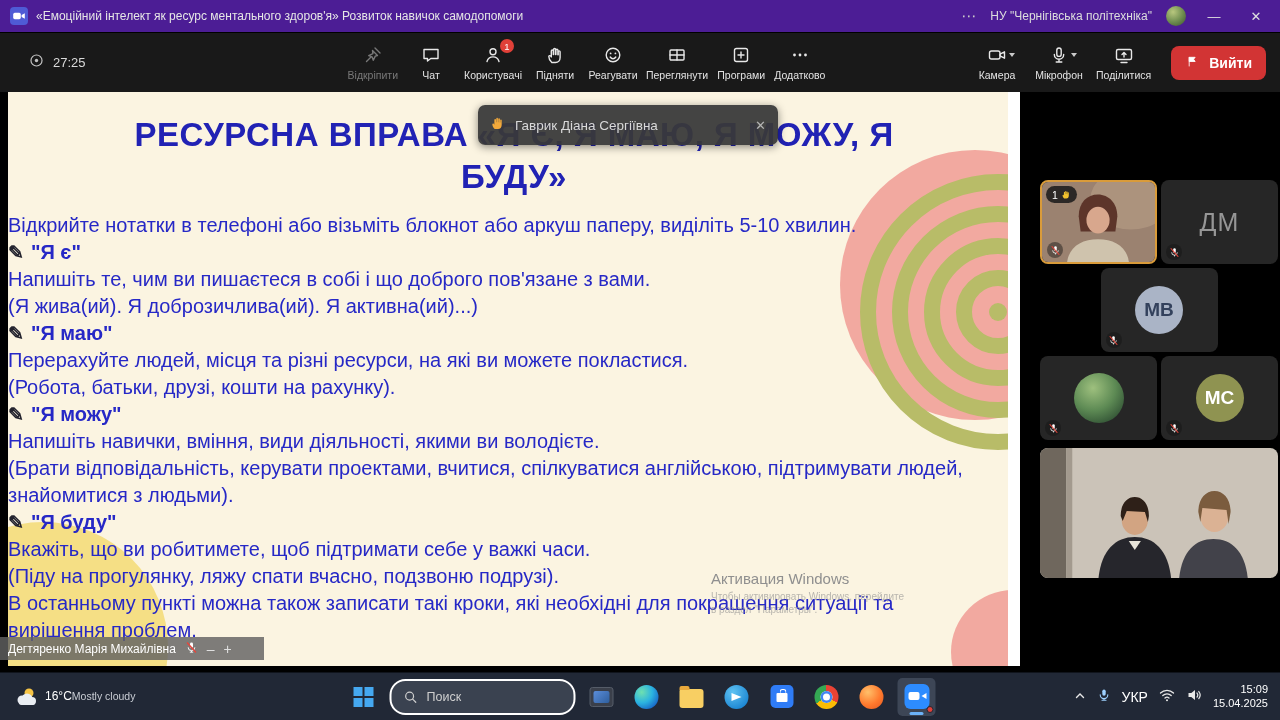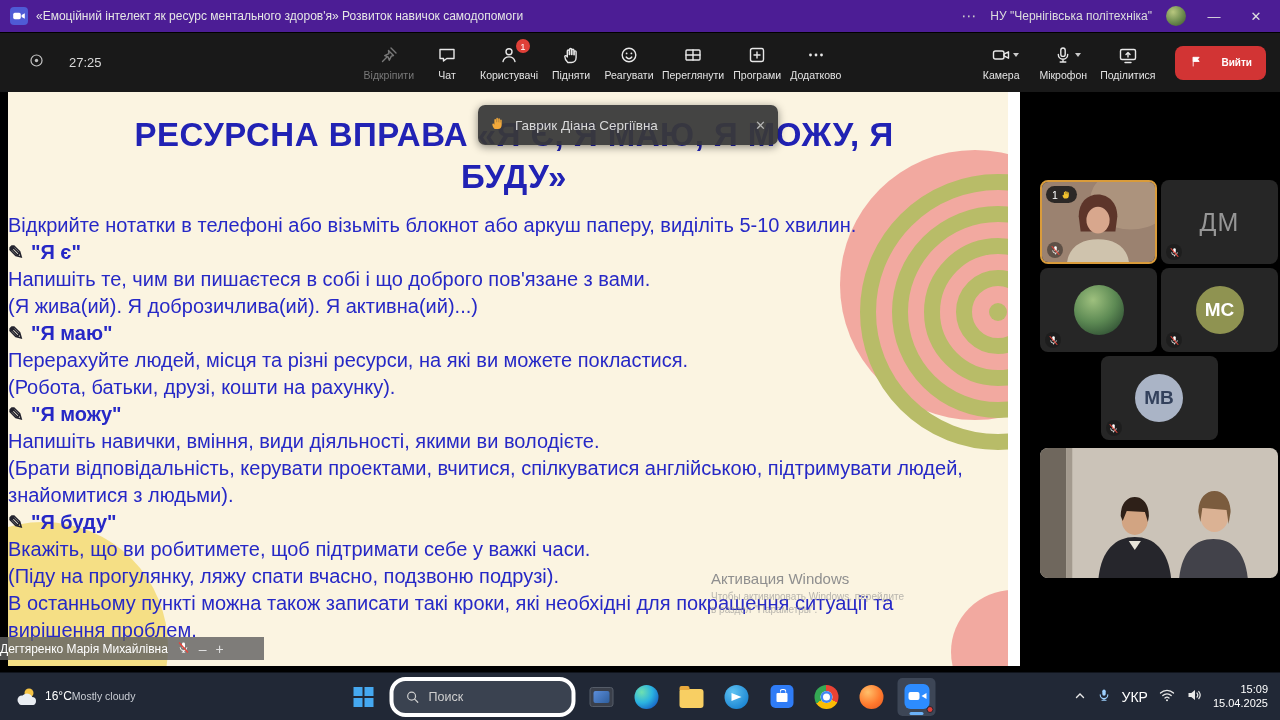--- a/index.html
+++ b/index.html
@@ -11,52 +11,52 @@
   .app-icon { margin-right:8px; display:flex; }
   .tb-title { color:#e6e6e6; font-size:12px; white-space:nowrap; overflow:hidden; }
   .tb-right { margin-left:auto; display:flex; align-items:center; gap:14px; }
   .tb-more { color:#c9c9c9; font-size:15px; cursor:default; }
   .tb-account { color:#ddd; font-size:12px; white-space:nowrap; }
   .tb-avatar { width:20px; height:20px; border-radius:50%; background:radial-gradient(circle at 35% 30%, #b8c77e, #6b8a4e 55%, #3a4f2e); }
   .win-btn { color:#e0e0e0; font-size:13px; width:28px; text-align:center; }
 
   
   .toolbar { height:60px; background:#191919; display:flex; align-items:center; padding:0 14px; flex:0 0 auto; border-top:1px solid #000; }
-  .rec-group { display:flex; align-items:center; gap:24px; margin-left:14px; }
+  .rec-group { display:flex; align-items:center; gap:8px; margin-left:14px; }
   .timer { color:#d9d9d9; font-size:13px; }
   .tb-center { display:flex; align-items:flex-end; margin-left:258px; }
   .tbtn { position:relative; background:none; border:none; min-width:58px; padding:2px 4px; display:flex; flex-direction:column; align-items:center; gap:3px; cursor:pointer; }
   .tbtn .ticon { height:22px; display:flex; align-items:center; justify-content:center; position:relative; }
   .tbtn .tlabel { color:#e3e3e3; font-size:10.5px; white-space:nowrap; }
   .tbtn.disabled .tlabel { color:#787878; }
   .tbtn.disabled svg { stroke:#787878; }
   .tbtn svg { stroke:#e8e8e8; fill:none; stroke-width:1.4; stroke-linecap:round; stroke-linejoin:round; }
   .badge { position:absolute; top:-3px; right:12px; min-width:14px; height:14px; border-radius:7px; background:#e04038; color:#fff; font-size:9.5px; display:flex; align-items:center; justify-content:center; padding:0 3px; }
   .chev { width:0; height:0; border-left:3.5px solid transparent; border-right:3.5px solid transparent; border-top:4px solid #c9c9c9; position:absolute; right:-8px; top:9px; }
   .tb-rightgrp { margin-left:auto; display:flex; align-items:flex-end; gap:4px; }
-  .leave-btn { margin-left:12px; align-self:center; height:34px; background:#d23434; color:#fff; border:none; border-radius:8px; font-size:10px; font-weight:bold; padding:0 14px; display:flex; align-items:center; gap:18px; cursor:pointer; }
+  .leave-btn { margin-left:12px; align-self:center; height:34px; background:#d23434; color:#fff; border:none; border-radius:8px; font-size:14px; font-weight:bold; padding:0 14px; display:flex; align-items:center; gap:10px; cursor:pointer; }
 
   
   .content { position:relative; flex:1 1 auto; background:#000; }
 
   .slide { position:absolute; left:8px; top:0; width:1012px; height:574px; background:#fbf4e1; overflow:hidden; }
   .slide::after { content:""; position:absolute; right:0; top:0; width:12px; height:100%; background:#fff; z-index:4; }
   .shapes { position:absolute; inset:0; z-index:0; pointer-events:none; }
   .slide-inner { position:relative; z-index:1; padding-top:22px; }
   .slide-title { font-size:33px; font-weight:bold; color:#2122b4; text-align:center; max-width:860px; margin:0 auto 14px auto; line-height:1.28; letter-spacing:0.5px; }
   .lines { width:1006px; }
   .line { font-size:20px; line-height:27px; color:#2628c6; width:970px; }
   .line .li-icon { color:#23232e; font-size:19px; margin-right:7px; }
   .line .li-icon:empty { display:none; margin:0; }
   .line.t-header { font-weight:bold; }
   .watermark { position:absolute; left:703px; top:478px; z-index:2; pointer-events:none; }
   .wm1 { color:#8f8f8f; font-size:15px; }
   .wm2 { color:rgba(143,143,143,0.62); font-size:10px; width:200px; margin-top:3px; line-height:1.3; }
 
-  .presenter-label { position:absolute; left:0; top:545px; height:23px; width:264px; background:rgba(98,98,98,0.82); display:flex; align-items:center; gap:9px; padding:0 0; z-index:6; }
+  .presenter-label { position:absolute; left:0; top:545px; height:23px; width:264px; background:rgba(98,98,98,0.82); display:flex; align-items:center; gap:9px; padding:0 8px; z-index:6; }
   .presenter-label .pname { color:#fff; font-size:12px; white-space:nowrap; }
   .pzoom { color:#e0e0e0; font-size:14px; background:none; border:none; cursor:pointer; line-height:1; }
 
   
   .participants { position:absolute; right:0; top:0; width:242px; height:100%; background:#000; padding-top:88px; display:flex; flex-direction:column; align-items:center; }
   .p-row { display:flex; gap:4px; justify-content:center; margin-bottom:4px; }
   .tile { position:relative; width:117px; height:84px; background:#262626; border-radius:8px; overflow:hidden; display:flex; align-items:center; justify-content:center; }
   .tile.hl { border:2px solid #d99b3a; }
   .tile-big { position:relative; width:238px; height:130px; border-radius:8px; overflow:hidden; margin-top:4px; background:#1c1c1c; }
   .vid { position:absolute; inset:0; width:100%; height:100%; }
@@ -77,21 +77,21 @@
   
   .taskbar { height:48px; background:#212836; flex:0 0 auto; display:flex; align-items:center; position:relative; border-top:1px solid #10141c; }
   .tk-weather { display:flex; align-items:center; gap:7px; padding:0 12px; height:100%; cursor:pointer; }
   .wtxt { display:flex; flex-direction:row; line-height:1.15; }
   .wtemp { color:#fff; font-size:12px; }
   .wdesc { color:#c9cdd4; font-size:10.5px; }
   .tk-center { position:absolute; left:50%; transform:translateX(-50%); display:flex; align-items:center; gap:7px; height:100%; }
   .tk-ic { width:38px; height:38px; border-radius:5px; display:flex; align-items:center; justify-content:center; cursor:pointer; position:relative; }
   .ic-start { width:20px; height:20px; position:relative; }
   .ic-start::before { content:""; position:absolute; width:9px; height:9px; background:#45a8f0; box-shadow:11px 0 #45a8f0, 0 11px #45a8f0, 11px 11px #45a8f0; }
-  .search-pill { width:186px; height:31px; background:#3a4250; border:4px solid #ffffff; border-radius:16px; display:flex; align-items:center; gap:9px; padding:16px 12px; cursor:pointer; }
+  .search-pill { width:186px; height:31px; background:#3a4250; border:2px solid #ffffff; border-radius:16px; display:flex; align-items:center; gap:9px; padding:16px 12px; cursor:pointer; }
   .search-pill span { color:#cfcfcf; font-size:12.5px; }
   .ic-taskview { width:24px; height:20px; background:#3a3f4a; border-radius:3px; border:1px solid #555c68; position:relative; }
   .ic-taskview::before { content:""; position:absolute; inset:3px; background:linear-gradient(135deg,#5b8dd9,#2f5f9e); border-radius:2px; }
   .ic-edge { width:24px; height:24px; border-radius:50%; background:radial-gradient(circle at 30% 30%, #6ee0b0, #2bb3e0 45%, #1763c6 82%); }
   .ic-folder { width:24px; height:19px; background:#f8cf63; border-radius:2px 3px 3px 3px; position:relative; margin-top:3px; }
   .ic-folder::before { content:""; position:absolute; top:-3px; left:0; width:10px; height:4px; background:#e9a93c; border-radius:2px 2px 0 0; }
   .ic-blueapp { width:24px; height:24px; border-radius:50%; background:radial-gradient(circle at 35% 30%, #5fc2f2, #1e88d4 75%); position:relative; }
   .ic-blueapp::before { content:""; position:absolute; left:7px; top:8px; width:0; height:0; border-left:10px solid #fff; border-top:4px solid transparent; border-bottom:4px solid transparent; }
   .ic-store { width:23px; height:23px; border-radius:5px; background:#2f7cf6; position:relative; }
   .ic-store::before { content:""; position:absolute; left:6px; top:8px; width:11px; height:9px; background:#fff; border-radius:1px; }
@@ -345,43 +345,43 @@
             <svg width="11" height="11" viewBox="0 0 14 14">
                 <rect x="5.4" y="1.6" width="3.2" height="6" rx="1.6" fill="#fff"></rect>
                 <path d="M3.4 6.8a3.6 3.6 0 0 0 7.2 0M7 10.4V12" stroke="#fff" stroke-width="1" fill="none"></path>
                 <path d="M2.2 1.6l9.6 10.8" stroke="#e8443a" stroke-width="1.4"></path>
               </svg>
           </span>
         </div>
       </div>
       <div class="p-row">
         <div class="tile">
+          <span class="init-circle c-steel">МВ</span>
+          <span class="mic-muted">
+            <svg width="11" height="11" viewBox="0 0 14 14">
+                <rect x="5.4" y="1.6" width="3.2" height="6" rx="1.6" fill="#fff"></rect>
+                <path d="M3.4 6.8a3.6 3.6 0 0 0 7.2 0M7 10.4V12" stroke="#fff" stroke-width="1" fill="none"></path>
+                <path d="M2.2 1.6l9.6 10.8" stroke="#e8443a" stroke-width="1.4"></path>
+              </svg>
+          </span>
+        </div>
+      </div>
+      <div class="p-row">
+        <div class="tile">
           <span class="avatar-circle"></span>
           <span class="mic-muted">
             <svg width="11" height="11" viewBox="0 0 14 14">
                 <rect x="5.4" y="1.6" width="3.2" height="6" rx="1.6" fill="#fff"></rect>
                 <path d="M3.4 6.8a3.6 3.6 0 0 0 7.2 0M7 10.4V12" stroke="#fff" stroke-width="1" fill="none"></path>
                 <path d="M2.2 1.6l9.6 10.8" stroke="#e8443a" stroke-width="1.4"></path>
               </svg>
           </span>
         </div>
         <div class="tile">
           <span class="init-circle c-olive">МС</span>
-          <span class="mic-muted">
-            <svg width="11" height="11" viewBox="0 0 14 14">
-                <rect x="5.4" y="1.6" width="3.2" height="6" rx="1.6" fill="#fff"></rect>
-                <path d="M3.4 6.8a3.6 3.6 0 0 0 7.2 0M7 10.4V12" stroke="#fff" stroke-width="1" fill="none"></path>
-                <path d="M2.2 1.6l9.6 10.8" stroke="#e8443a" stroke-width="1.4"></path>
-              </svg>
-          </span>
-        </div>
-      </div>
-      <div class="p-row">
-        <div class="tile">
-          <span class="init-circle c-steel">МВ</span>
           <span class="mic-muted">
             <svg width="11" height="11" viewBox="0 0 14 14">
                 <rect x="5.4" y="1.6" width="3.2" height="6" rx="1.6" fill="#fff"></rect>
                 <path d="M3.4 6.8a3.6 3.6 0 0 0 7.2 0M7 10.4V12" stroke="#fff" stroke-width="1" fill="none"></path>
                 <path d="M2.2 1.6l9.6 10.8" stroke="#e8443a" stroke-width="1.4"></path>
               </svg>
           </span>
         </div>
       </div>
       <div class="tile-big">

